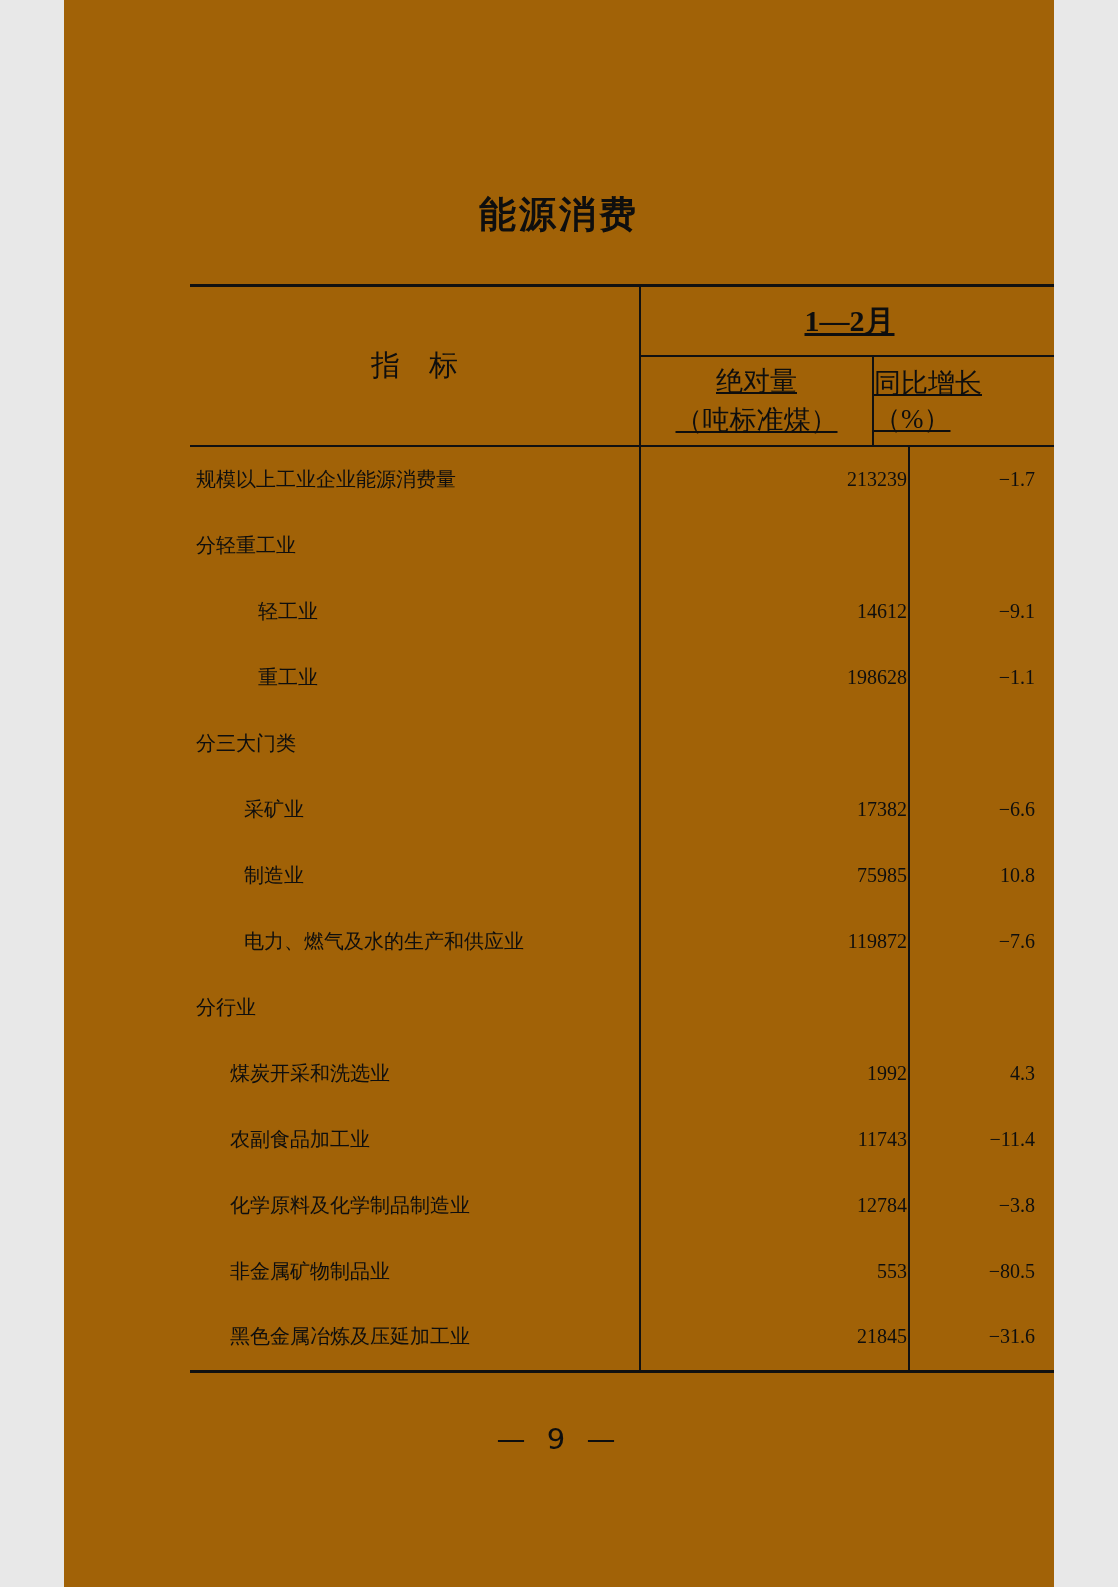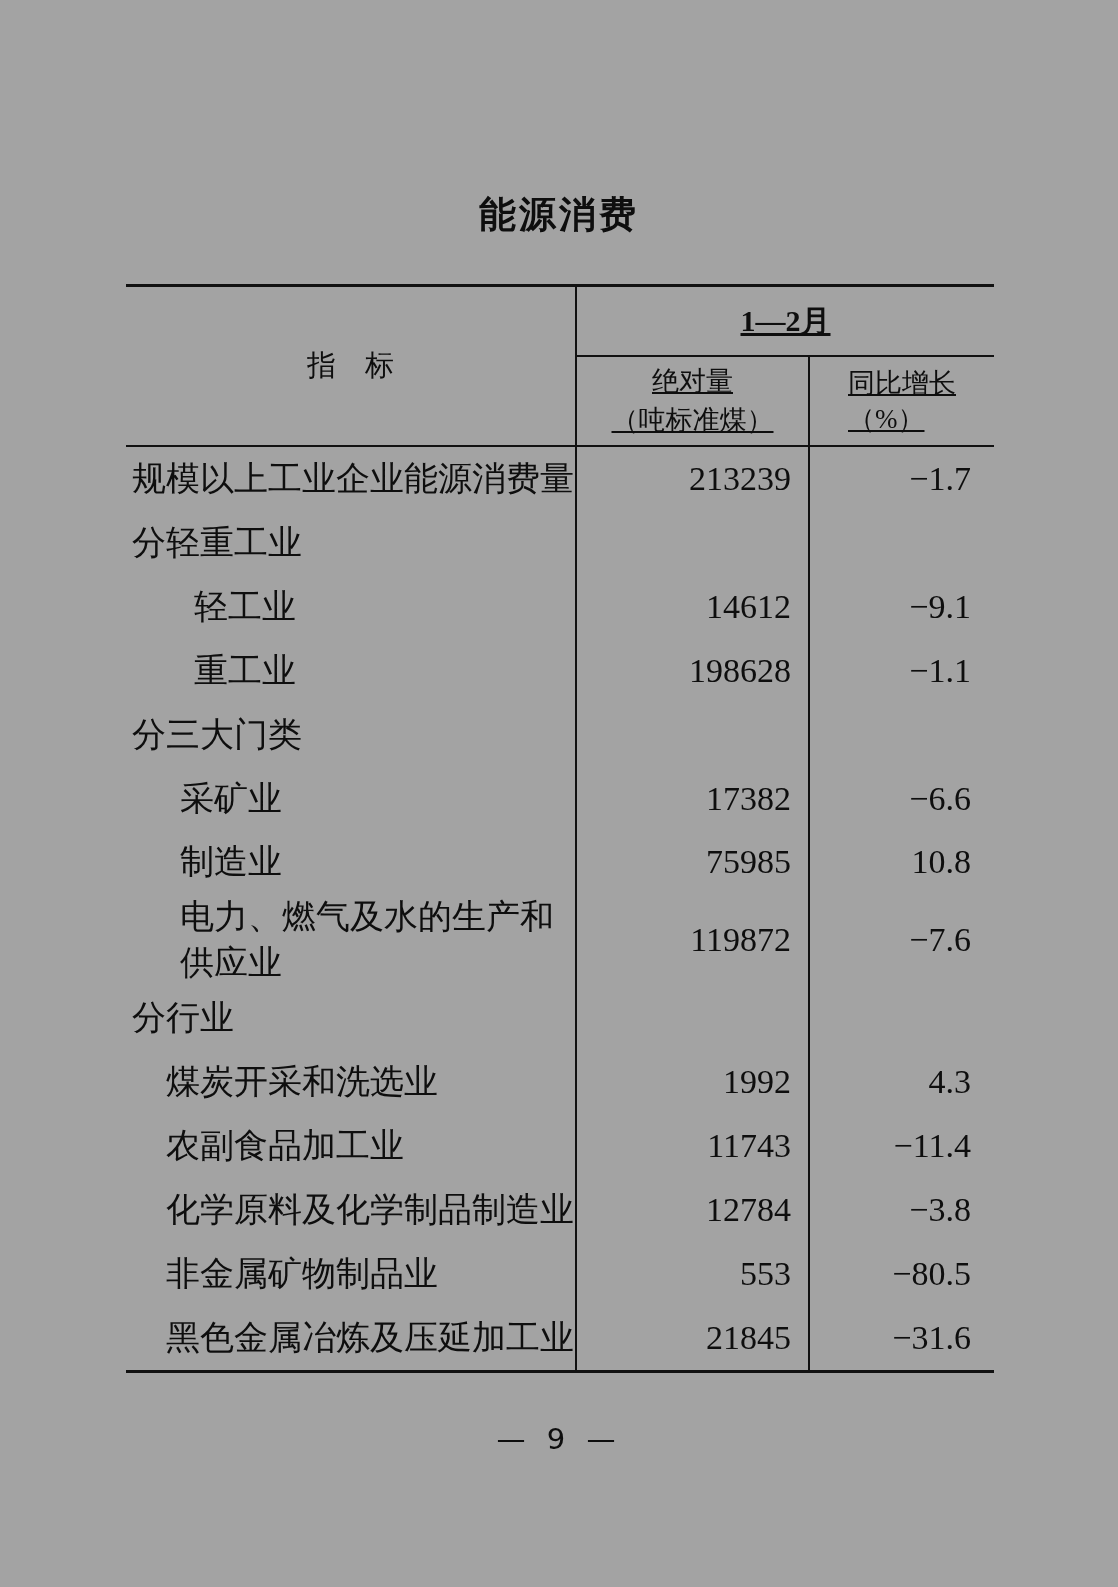--- a/index.html
+++ b/index.html
@@ -1,21 +1,21 @@
 <!DOCTYPE html>
 <html><head>
 <meta charset="utf-8">
 <style>
   * { margin: 0; padding: 0; box-sizing: border-box; }
   html, body { background: #e8e8e8; }
   .page {
     position: relative;
-    width: 1118px;
+    width: 990px;
     height: 1587px;
-    background: #a3a3a3;
+    background: #a16207;
     margin: 0 auto;
     font-family: "Liberation Serif", "DejaVu Serif", serif;
     color: #0e0e0e;
     overflow: hidden;
   }
   .doc-title {
     position: absolute;
     top: 190px;
     left: 0;
     width: 100%;
@@ -71,37 +71,36 @@
     font-size: 27px;
     line-height: 1.45;
     text-align: center;
   }
   .th-growth {
     flex: 1;
     display: flex;
     align-items: center;
     justify-content: center;
     font-size: 27px;
-    padding-left: 38px;
   }
   .tbody { flex: 1; display: flex; flex-direction: column; }
-  .row { flex: 1; display: flex; font-size: 34px; }
+  .row { flex: 1; display: flex; font-size: 20px; gap: 36px; }
   .cell-label {
     width: 451px;
     border-right: 2px solid #111;
     display: flex;
     align-items: center;
   }
   .cell-abs {
     width: 233px;
     border-right: 2px solid #111;
     display: flex;
     align-items: center;
     justify-content: flex-end;
-    padding-right: 17px;
+    padding-right: 1px;
   }
   .cell-growth {
     flex: 1;
     display: flex;
     align-items: center;
     justify-content: flex-end;
     padding-right: 23px;
   }
   .ind-0 .cell-label { padding-left: 6px; }
   .ind-1 .cell-label { padding-left: 40px; }

